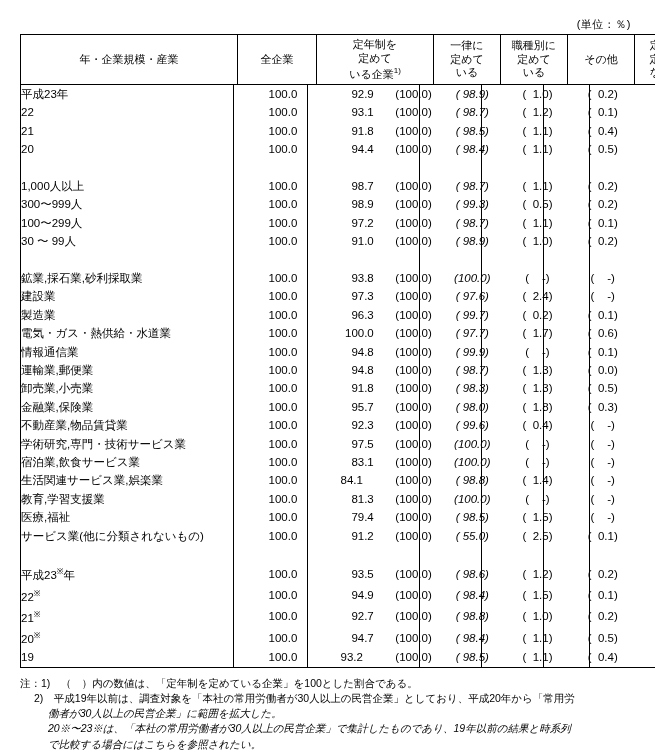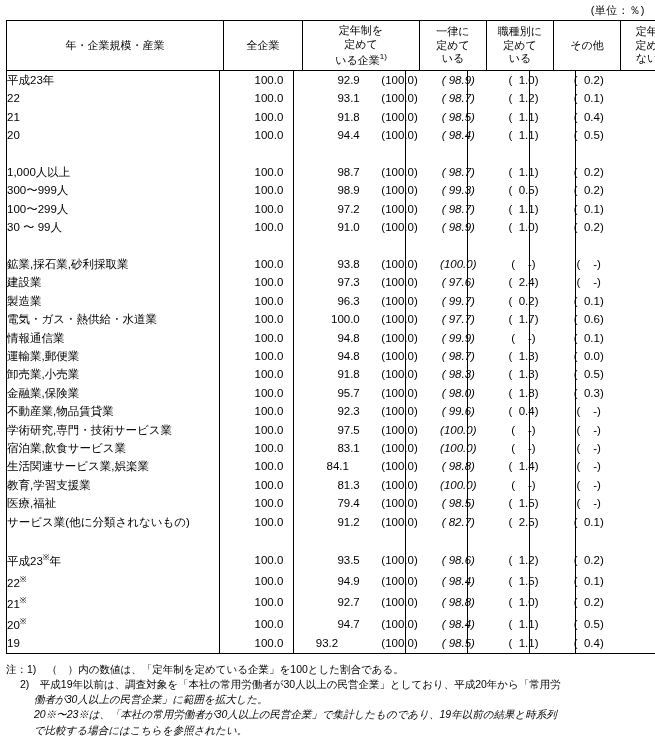--- a/index.html
+++ b/index.html
@@ -14,21 +14,21 @@
     color: #000000;
     font-size: 11px;
     position: relative;
     overflow: hidden;
   }
   .page {
     position: relative;
     width: 655px;
     height: 754px;
     box-sizing: border-box;
-    padding: 0;
+    padding: 14px;
   }
   .unit-line {
     text-align: right;
     font-size: 11px;
     padding: 3px 10px 2px 0;
     letter-spacing: 0.5px;
   }
   table.main {
     border-collapse: collapse;
     width: 640px;
@@ -360,21 +360,21 @@
                     <td class="c-set"><span style="display:inline-block;width:44px;text-align:right">79.4</span><span style="display:inline-block;width:58px;text-align:right;white-space:pre">(100.0)</span></td>
                     <td class="c-uni"><span style="white-space:pre">( 98.5)</span></td>
                     <td class="c-job"><span style="white-space:pre">(  1.5)</span></td>
                     <td class="c-oth"><span style="white-space:pre">(    -)</span></td>
                     <td class="c-none">20.6</td>
                   </tr>
                   <tr>
                     <td class="c-label ">サービス業(他に分類されないもの)</td>
                     <td class="c-all">100.0</td>
                     <td class="c-set"><span style="display:inline-block;width:44px;text-align:right">91.2</span><span style="display:inline-block;width:58px;text-align:right;white-space:pre">(100.0)</span></td>
-                    <td class="c-uni"><span style="white-space:pre">( 82.7)</span></td>
+                    <td class="c-uni"><span style="white-space:pre">( 55.0)</span></td>
                     <td class="c-job"><span style="white-space:pre">(  2.5)</span></td>
                     <td class="c-oth"><span style="white-space:pre">(  0.1)</span></td>
                     <td class="c-none">8.8</td>
                   </tr>
                   <tr class="spacer-row">
                     <td colspan="7"></td>
                   </tr>
                   <tr>
                     <td class="c-label indent2">平成23<span class="sup">※</span>年</td>
                     <td class="c-all">100.0</td>
@@ -407,21 +407,21 @@
                     <td class="c-all">100.0</td>
                     <td class="c-set"><span style="display:inline-block;width:44px;text-align:right">94.7</span><span style="display:inline-block;width:58px;text-align:right;white-space:pre">(100.0)</span></td>
                     <td class="c-uni"><span style="white-space:pre">( 98.4)</span></td>
                     <td class="c-job"><span style="white-space:pre">(  1.1)</span></td>
                     <td class="c-oth"><span style="white-space:pre">(  0.5)</span></td>
                     <td class="c-none">5.3</td>
                   </tr>
                   <tr>
                     <td class="c-label indent1">19</td>
                     <td class="c-all">100.0</td>
-                    <td class="c-set"><span style="display:inline-block;width:44px;text-align:left">93.2</span><span style="display:inline-block;width:58px;text-align:right;white-space:pre">(100.0)</span></td>
+                    <td class="c-set"><span style="display:inline-block;width:44px;text-align:center">93.2</span><span style="display:inline-block;width:58px;text-align:right;white-space:pre">(100.0)</span></td>
                     <td class="c-uni"><span style="white-space:pre">( 98.5)</span></td>
                     <td class="c-job"><span style="white-space:pre">(  1.1)</span></td>
                     <td class="c-oth"><span style="white-space:pre">(  0.4)</span></td>
                     <td class="c-none">6.8</td>
                   </tr>
                 </tbody>
             </table>
           </div>
         </td>
       </tr>

